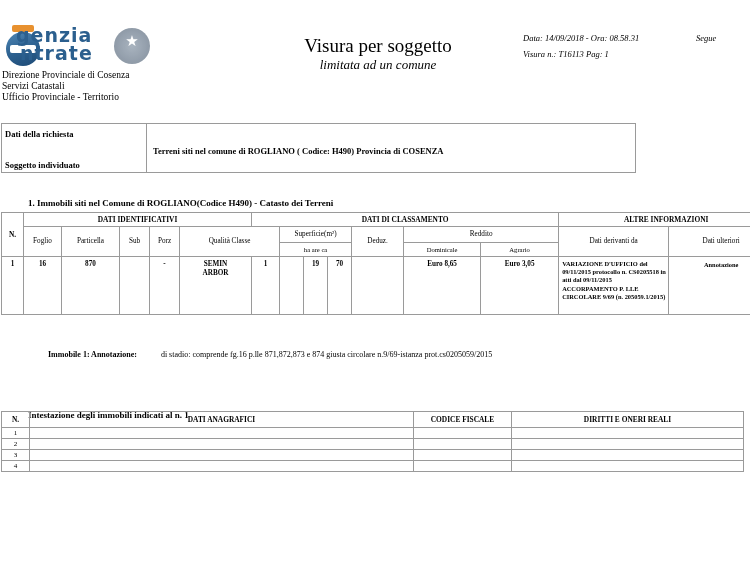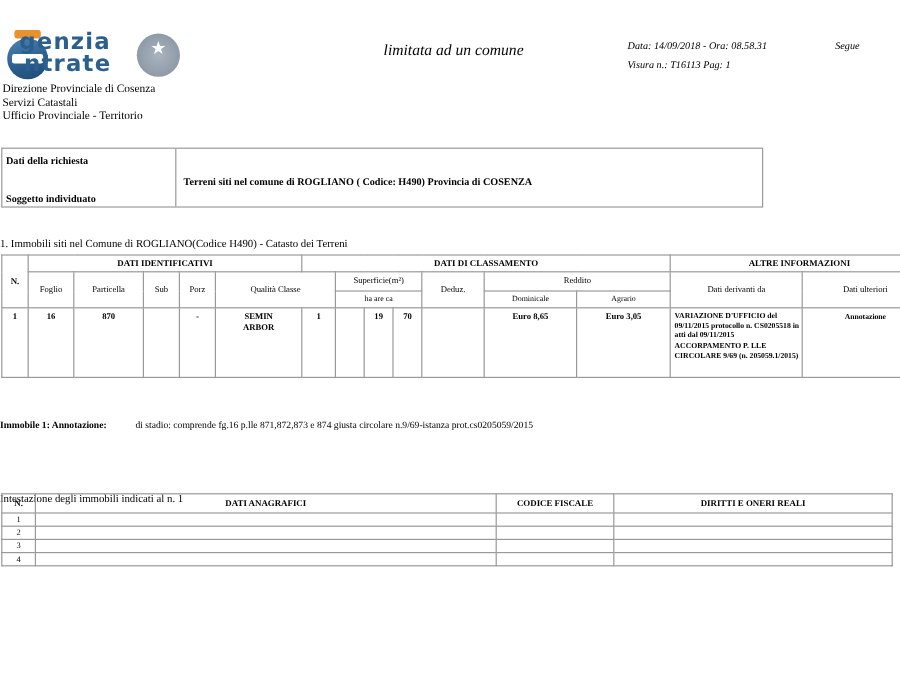--- a/index.html
+++ b/index.html
@@ -146,21 +146,22 @@
     font-weight: bold;
     text-align: center;
   }
   .request-value span { position: absolute; left: 6px; top: 22px; }
 
   
   .section-title {
     position: absolute;
     left: 0px;
     font-size: 9px;
-    font-weight: normal;
+    font-weight: bold;
+    padding-left: 28px;
   }
   #sec1-title { top: 198px; }
   #sec2-title { top: 410px; }
 
   table.grid {
     border-collapse: collapse;
     table-layout: fixed;
     font-size: 7.2px;
     position: absolute;
   }
@@ -194,21 +195,21 @@
     font-weight: bold;
     font-size: 6.4px;
   }
 
   
   .annotazione {
     position: absolute;
     left: 0px; top: 350px;
     font-size: 8px;
   }
-  .annotazione .lbl { font-weight: bold; }
+  .annotazione .lbl { font-weight: bold; margin-left: 48px; }
   .annotazione .val { margin-left: 22px; }
 
   
   #intestazione-table {
     left: 1px; top: 411px;
     width: 742px;
   }
   #intestazione-table .hdr td {
     height: 16px;
     font-weight: bold;
@@ -235,20 +236,21 @@
       <div class="emblem"></div>
     </div>
     <div class="office-lines">
       <div>Direzione Provinciale di Cosenza</div>
       <div>Servizi Catastali</div>
       <div>Ufficio Provinciale - Territorio</div>
     </div>
   </div>
 
   <div class="doc-title">
+    <div class="t1">Visura per soggetto</div>
     <div class="t2">limitata ad un comune</div>
   </div>
 
   <div class="header-meta">
     <div class="row">
       <span class="left">Data: 14/09/2018 - Ora: 08.58.31</span>
       <span class="right">Segue</span>
     </div>
     <div class="row">
       <span class="left">Visura n.: T16113 Pag: 1</span>

